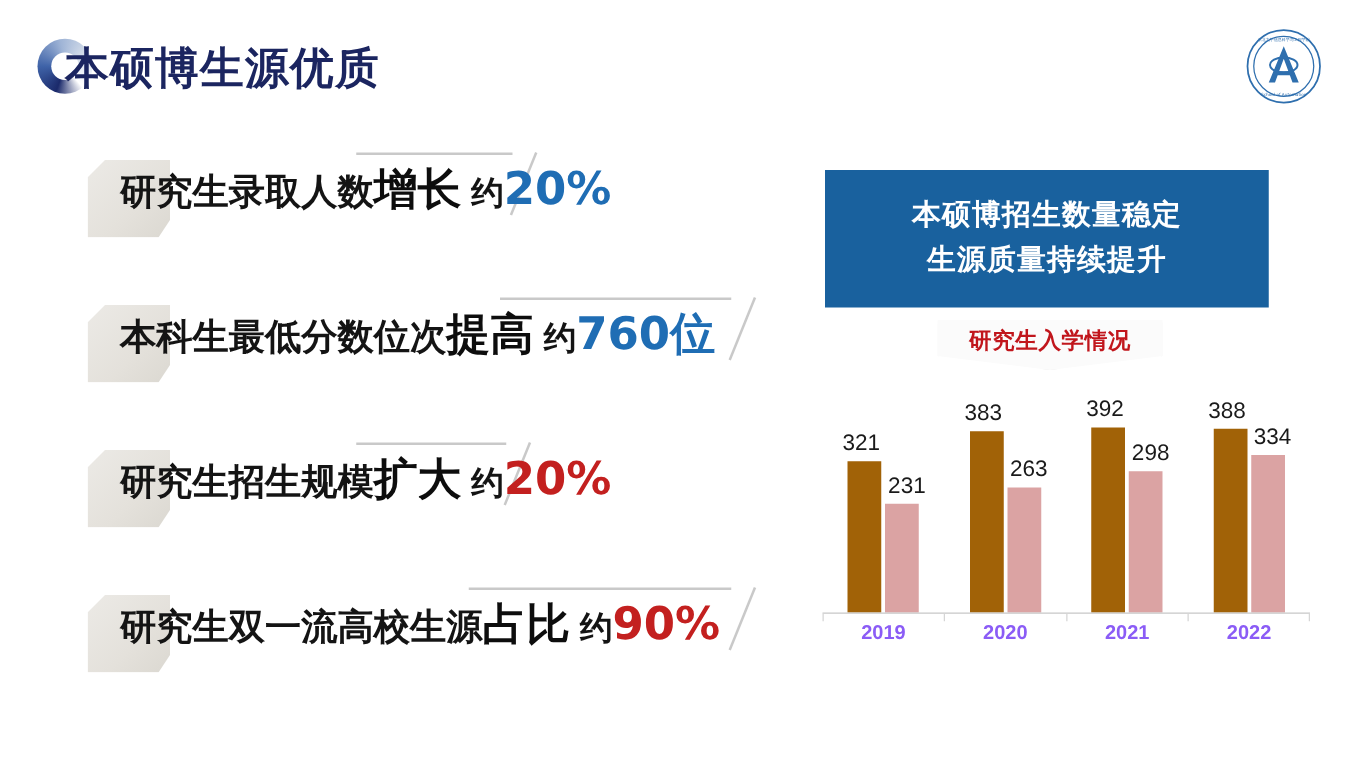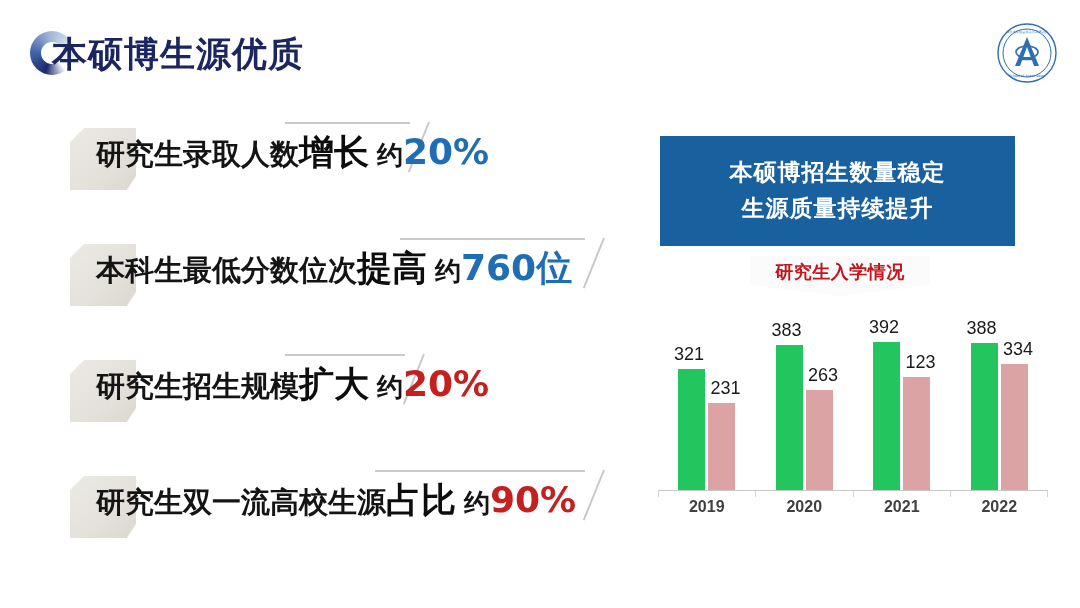--- a/index.html
+++ b/index.html
@@ -101,36 +101,36 @@
   }
   .axis {
     position: absolute; left: 8px; top: 178px; width: 390px;
     border-top: 1.5px solid #c8c8c8;
   }
   .axis .tick {
     position: absolute; top: 0; width: 1px; height: 6px; background: #d5d5d5;
   }
   .group { position: relative; width: 86px; height: 178px; display: flex; align-items: flex-end; justify-content: center; gap: 3px; }
   .bar { position: relative; width: 27px; }
-  .bar.dark { background: #22c55e; }
+  .bar.dark { background: #a16207; }
   .bar.light { background: #dba3a3; }
   .bar .val {
     position: absolute; left: 50%; transform: translateX(-50%);
     top: -25px; font-size: 18px; color: #1a1a1a; white-space: nowrap;
     font-family: "Liberation Sans", sans-serif;
   }
   .bar.dark .val { left: 40%; }
   .bar.light .val { left: 64%; }
   .xlabels {
     position: absolute; left: 8px; top: 186px; width: 390px;
     display: flex; justify-content: space-around;
   }
   .xlabels span {
     width: 86px; text-align: center;
-    font-size: 16px; font-weight: bold; color: #404040;
+    font-size: 16px; font-weight: bold; color: #8b5cf6;
     font-family: "Liberation Sans", sans-serif;
   }
   .legend {
     position: absolute; left: 8px; top: 214px; width: 390px;
     display: flex; justify-content: center; align-items: center; gap: 14px;
   }
   .legend .item { display: flex; align-items: center; gap: 4px; }
   .legend .sw { width: 9px; height: 9px; display: inline-block; }
   .legend .sw.dark { background: #b23f3f; }
   .legend .sw.light { background: #dba3a3; }
@@ -227,21 +227,21 @@
           <div class="bar light" style="height:100px;">
             <span class="val">263</span>
           </div>
         </div>
 
         <div class="group">
           <div class="bar dark" style="height:148px;">
             <span class="val">392</span>
           </div>
           <div class="bar light" style="height:113px;">
-            <span class="val">123</span>
+            <span class="val">298</span>
           </div>
         </div>
 
         <div class="group">
           <div class="bar dark" style="height:147px;">
             <span class="val">388</span>
           </div>
           <div class="bar light" style="height:126px;">
             <span class="val">334</span>
           </div>

